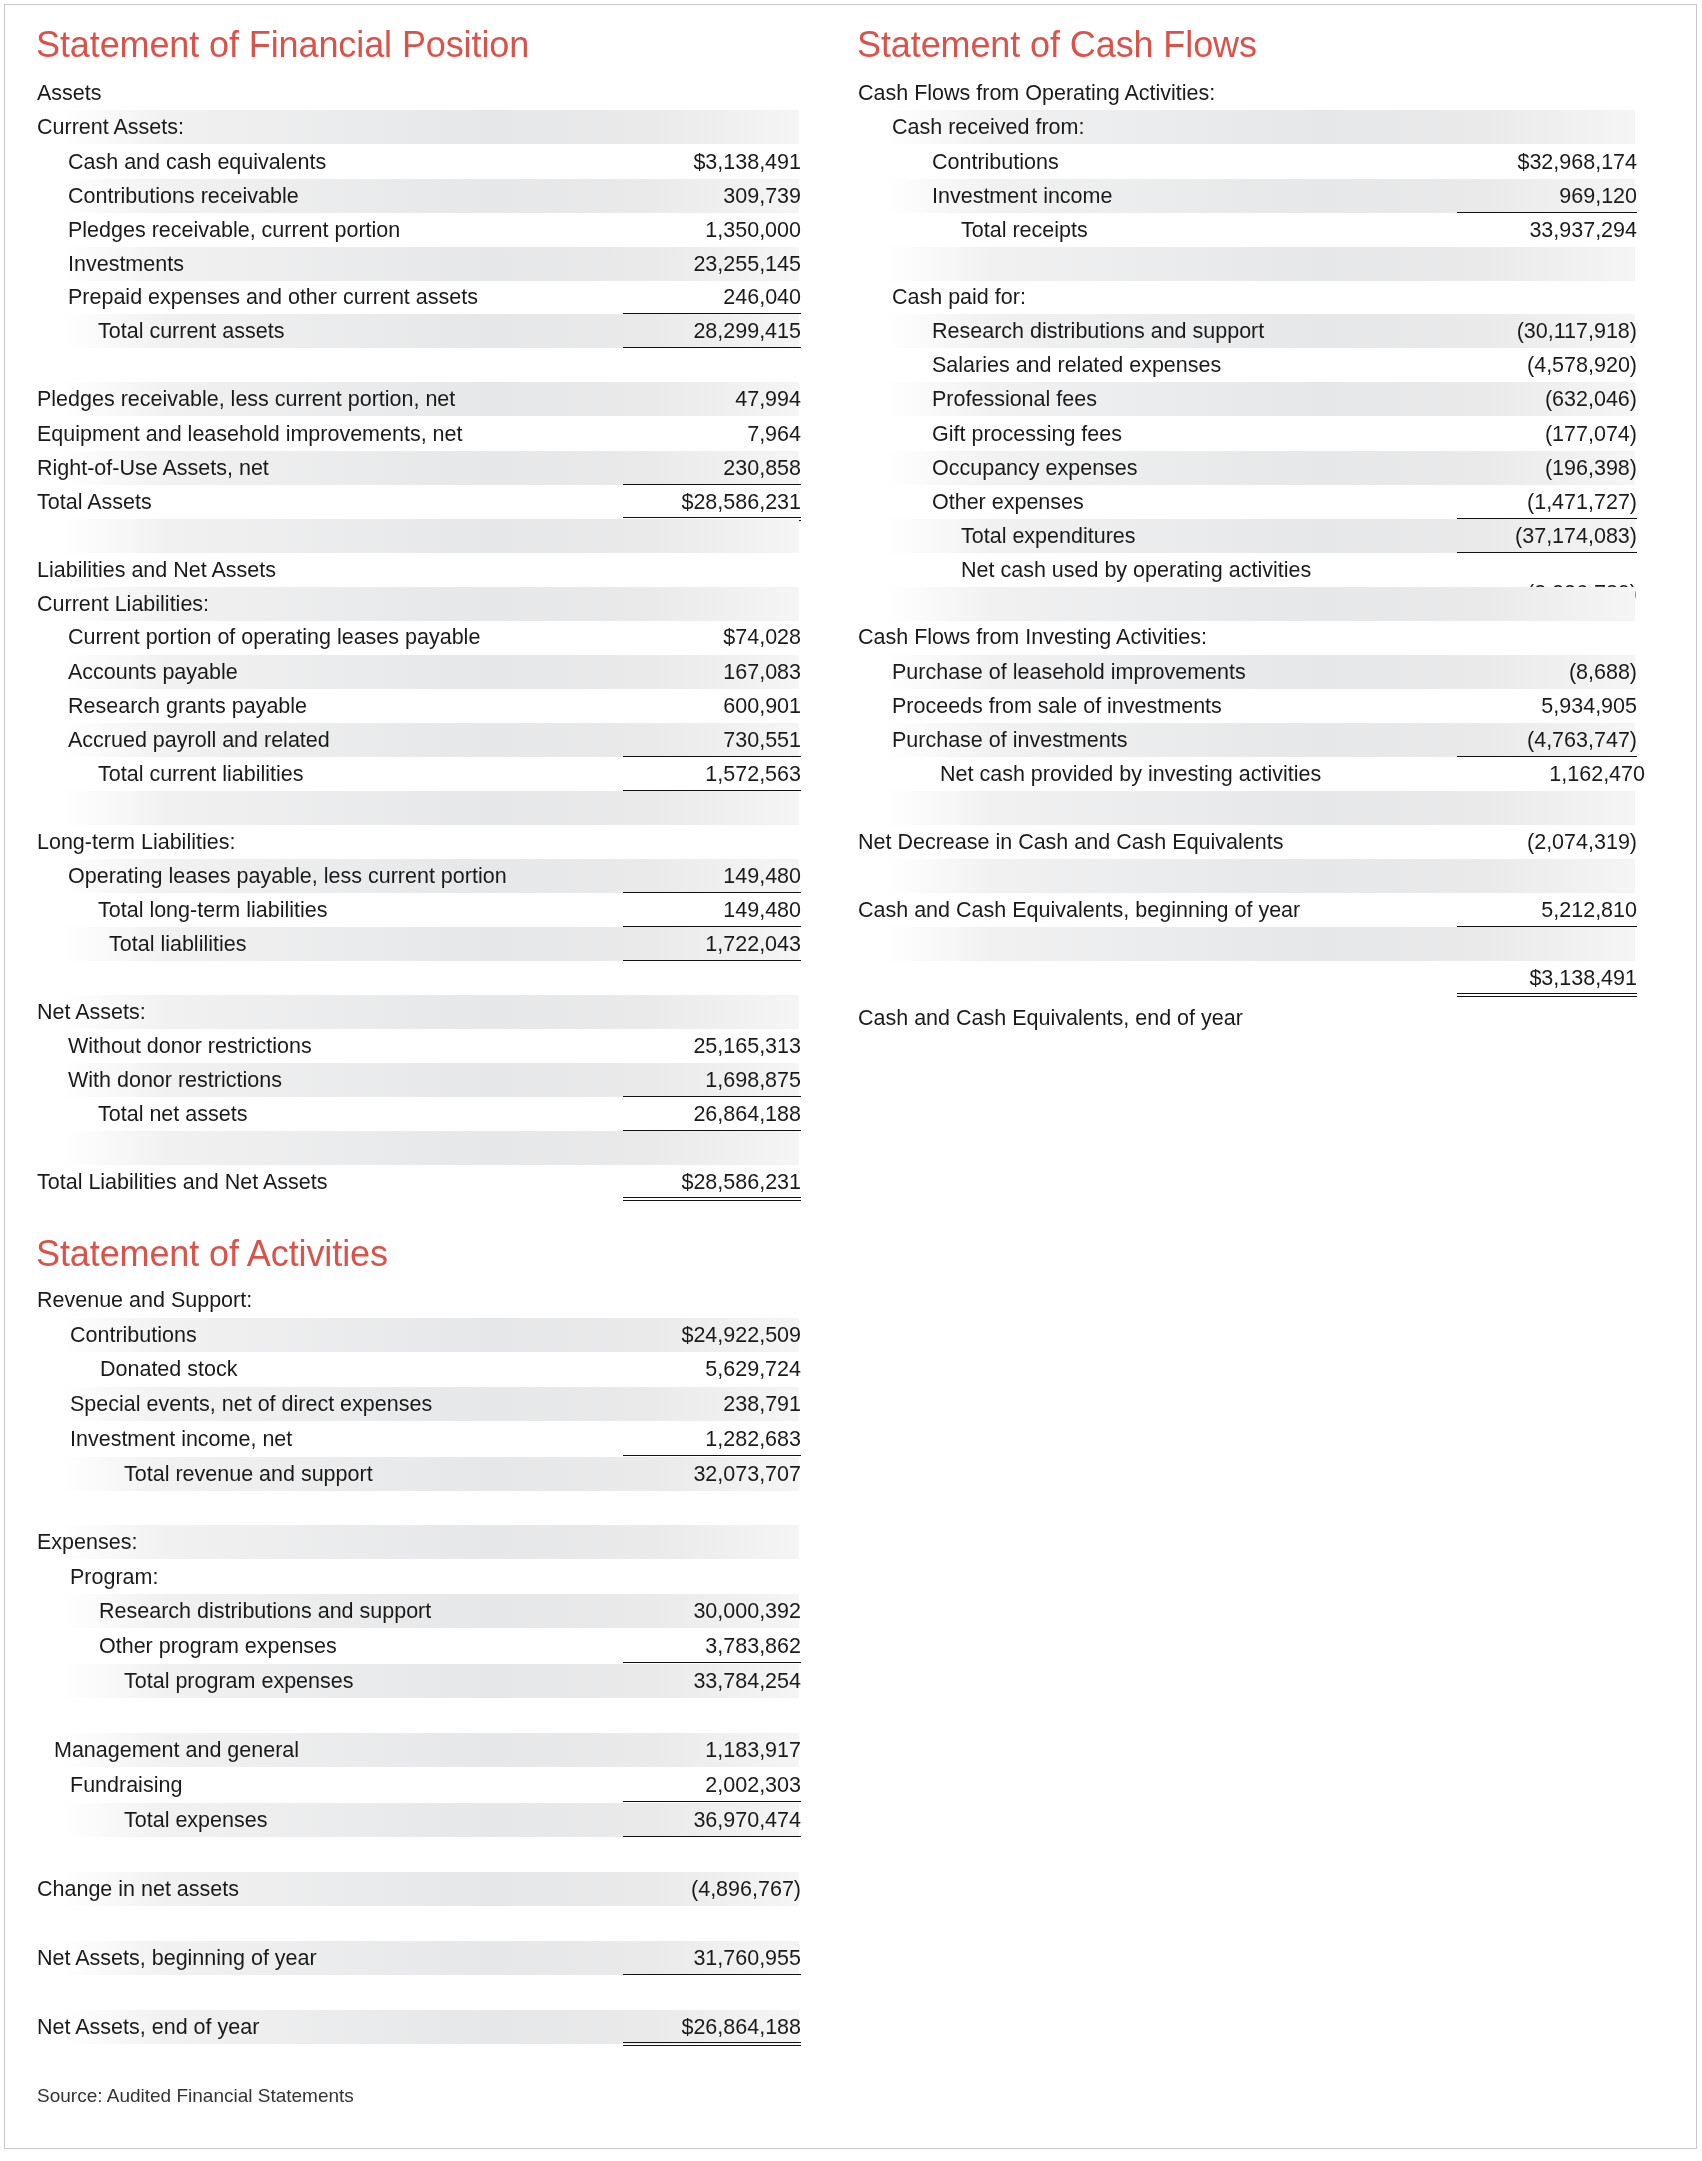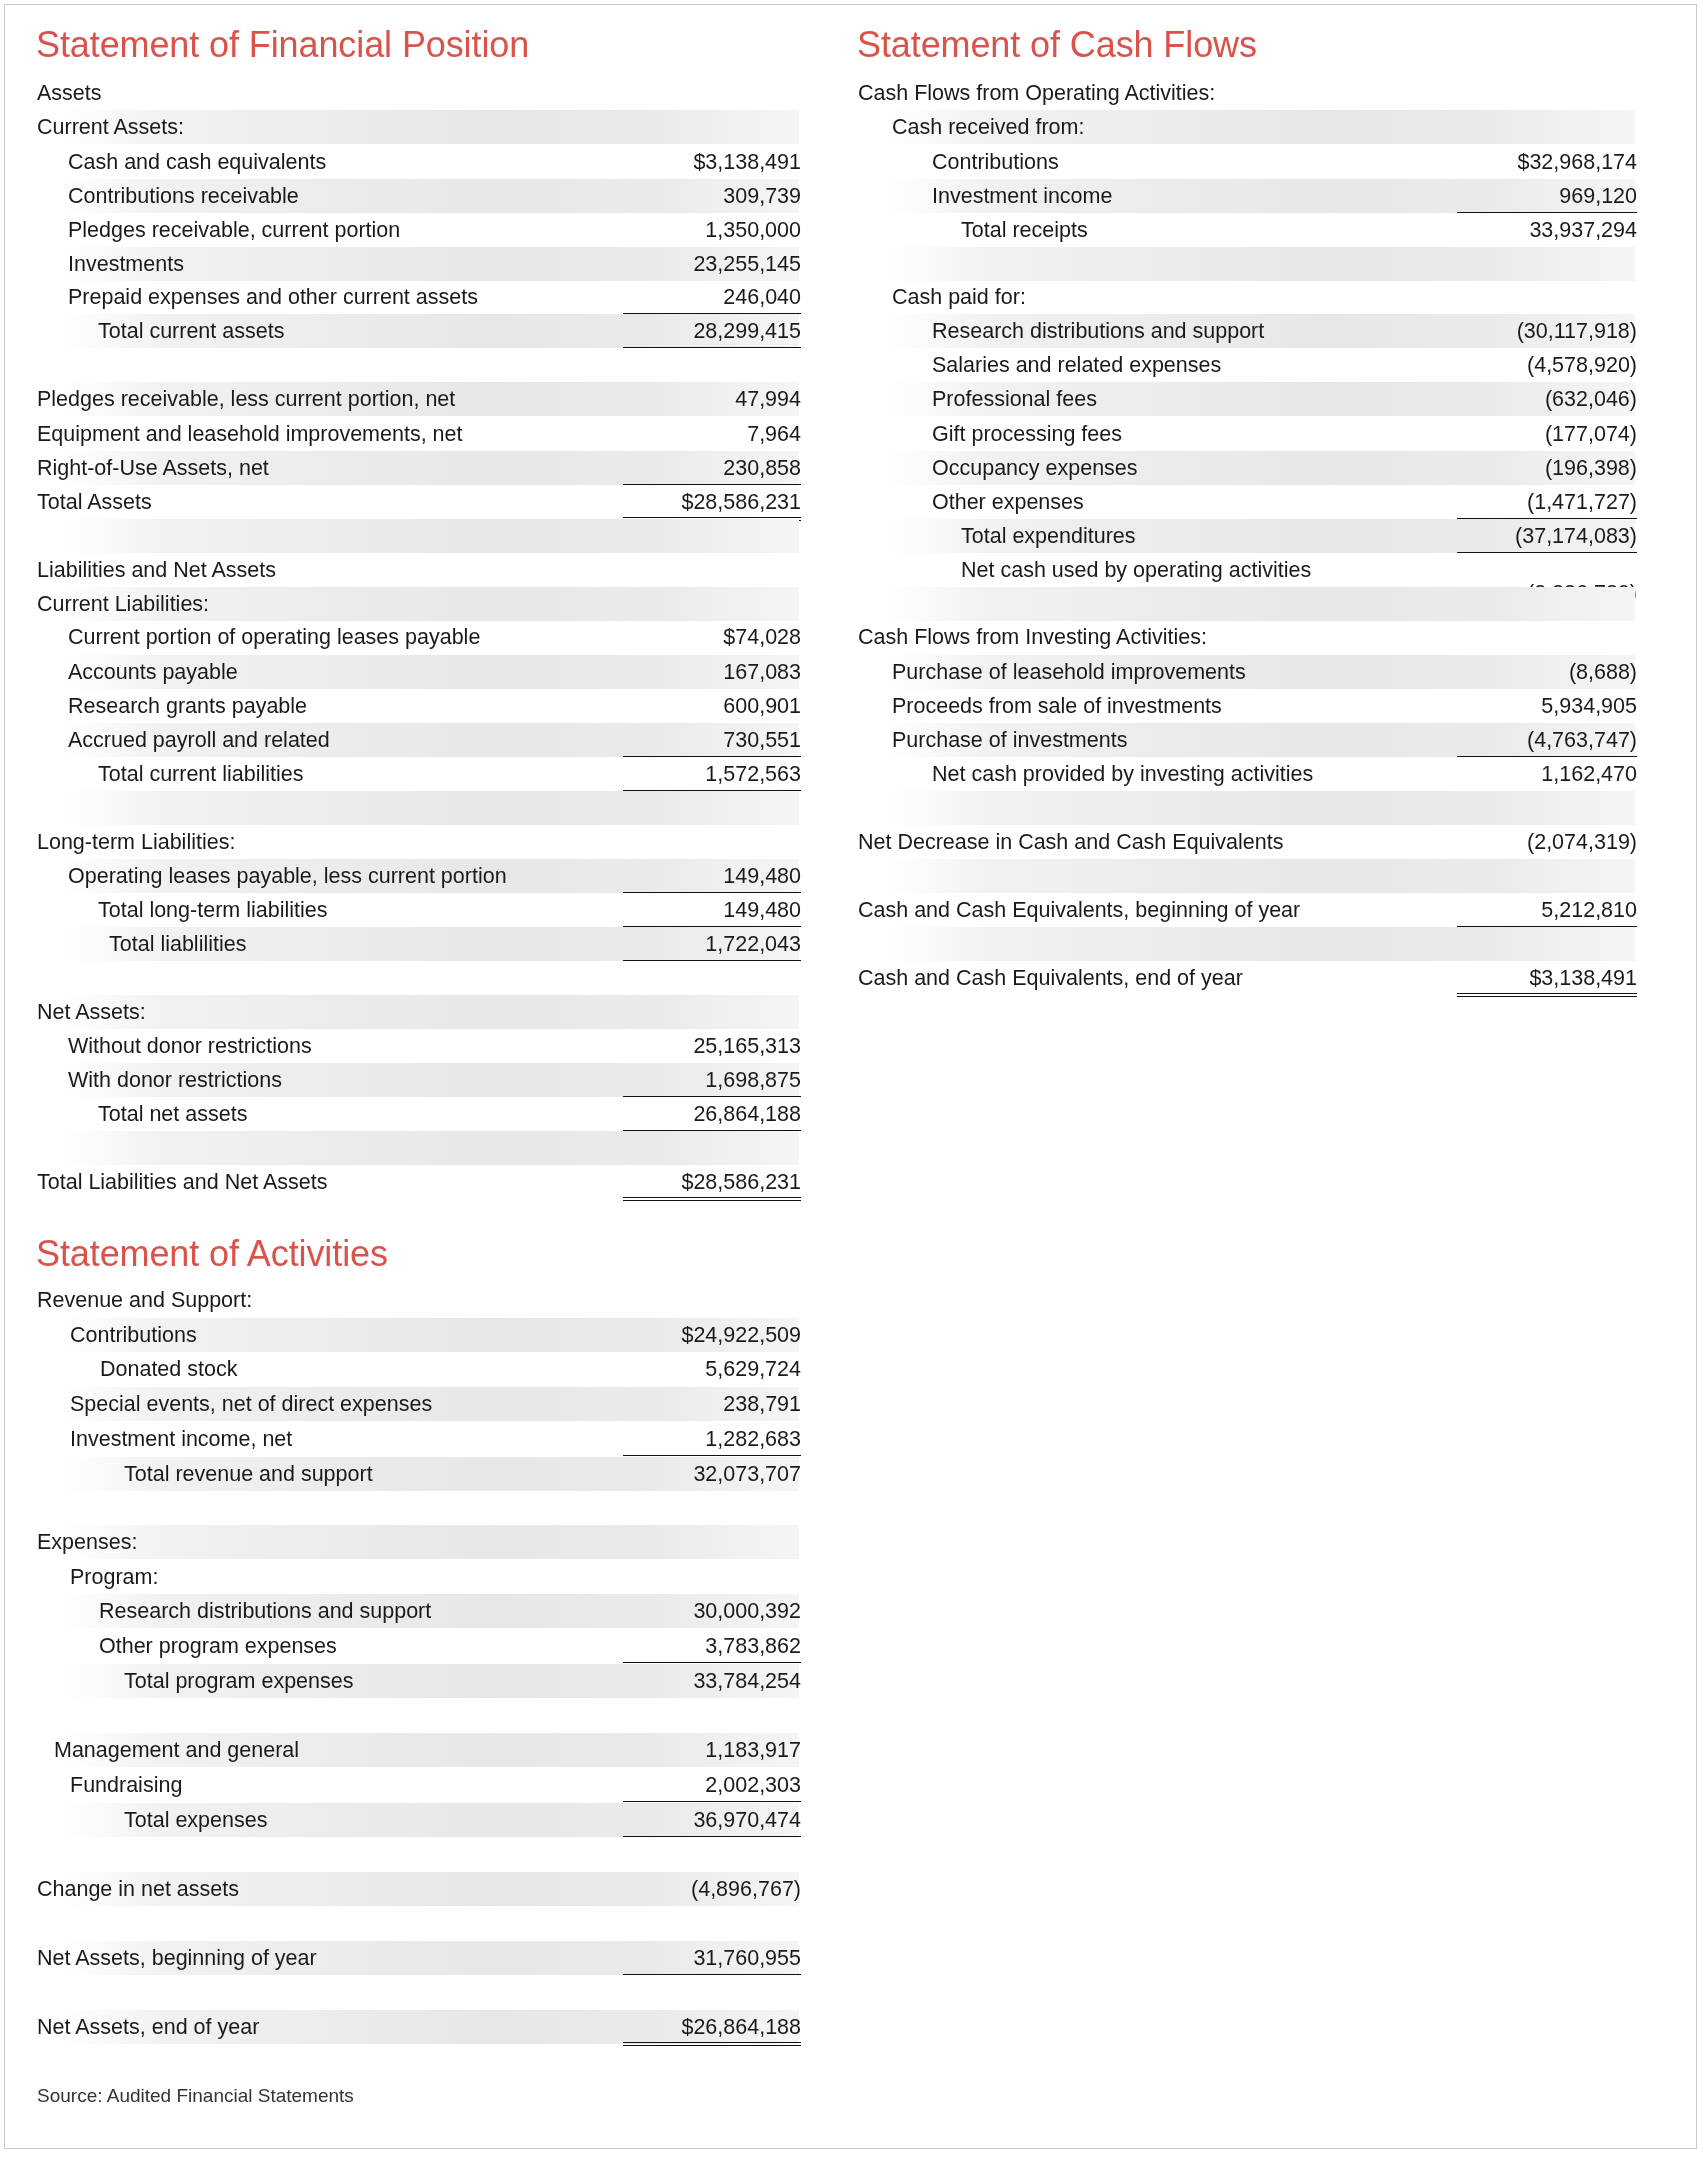--- a/index.html
+++ b/index.html
@@ -240,21 +240,21 @@
     </div>
     <div class="row" style="top: 689px; left: 0px; width: 1703px;">
       <span class="label" style="left: 892px;">Proceeds from sale of investments</span>
       <span class="num" style="left: 1457px; width: 180px;">5,934,905</span>
     </div>
     <div class="row" style="top: 723px; left: 0px; width: 1703px;">
       <div class="stripe" style="left: 886px; width: 749px;"></div>
       <span class="label" style="left: 892px;">Purchase of investments</span>
       <span class="num ul-single" style="left: 1457px; width: 180px;">(4,763,747)</span>
     </div>
-    <div class="row" style="top: 757px; left: 0px; width: 1398px; padding-left: 46px;">
+    <div class="row" style="top: 757px; left: 8px; width: 1398px; padding-left: 46px;">
       <span class="label" style="left: 932px;">Net cash provided by investing activities</span>
       <span class="num" style="left: 1457px; width: 180px;">1,162,470</span>
     </div>
     <div class="row" style="top: 791px; left: 0px; width: 1703px;">
       <div class="stripe" style="left: 886px; width: 749px;"></div>
     </div>
     <div class="row" style="top: 825px; left: 0px; width: 1703px;">
       <span class="label" style="left: 858px;">Net Decrease in Cash and Cash Equivalents</span>
       <span class="num" style="left: 1457px; width: 180px;">(2,074,319)</span>
     </div>
@@ -262,21 +262,21 @@
       <div class="stripe" style="left: 886px; width: 749px;"></div>
     </div>
     <div class="row" style="top: 893px; left: 0px; width: 1703px;">
       <span class="label" style="left: 858px;">Cash and Cash Equivalents, beginning of year</span>
       <span class="num ul-single" style="left: 1457px; width: 180px;">5,212,810</span>
     </div>
     <div class="row" style="top: 927px; left: 0px; width: 1703px;">
       <div class="stripe" style="left: 886px; width: 749px;"></div>
     </div>
     <div class="row" style="top: 961px; left: 0px; width: 1703px;">
-      <span class="label" style="left: 858px;">Cash and Cash Equivalents, end of year</span>
+      <span class="label" style="left: 858px; margin-top: 40px;">Cash and Cash Equivalents, end of year</span>
       <span class="num ul-double" style="left: 1457px; width: 180px;">$3,138,491</span>
     </div>
   </div>
 
 <div class="block" id="act-block" style="left: 0px; top: 0px;">
     <div class="row" style="top: 1283px; left: 0px; width: 1703px;">
       <span class="label" style="left: 37px;">Revenue and Support:</span>
     </div>
     <div class="row" style="top: 1318px; left: 0px; width: 1703px;">
       <div class="stripe" style="left: 63px; width: 736px;"></div>

